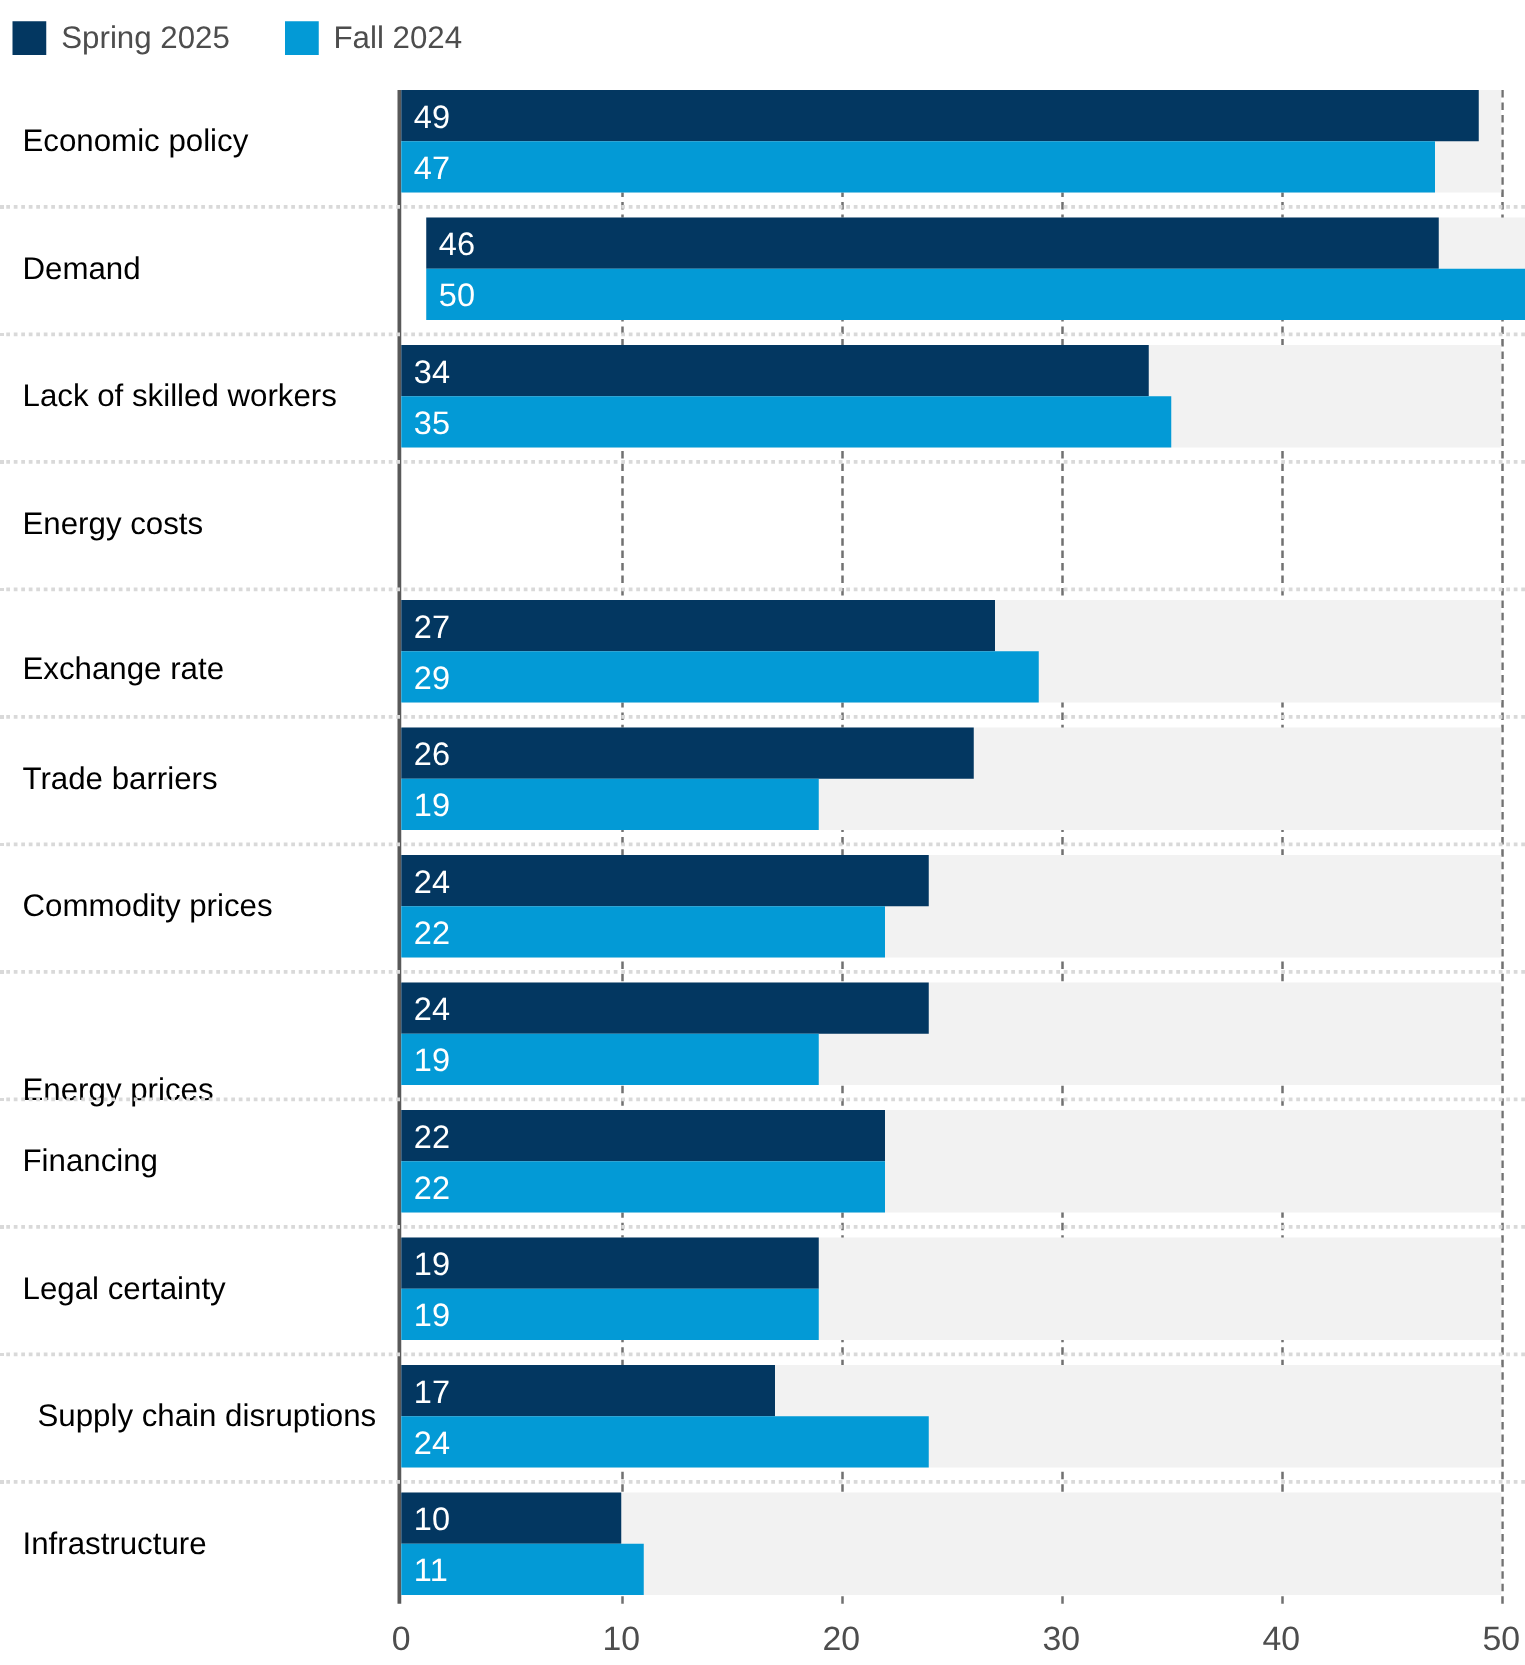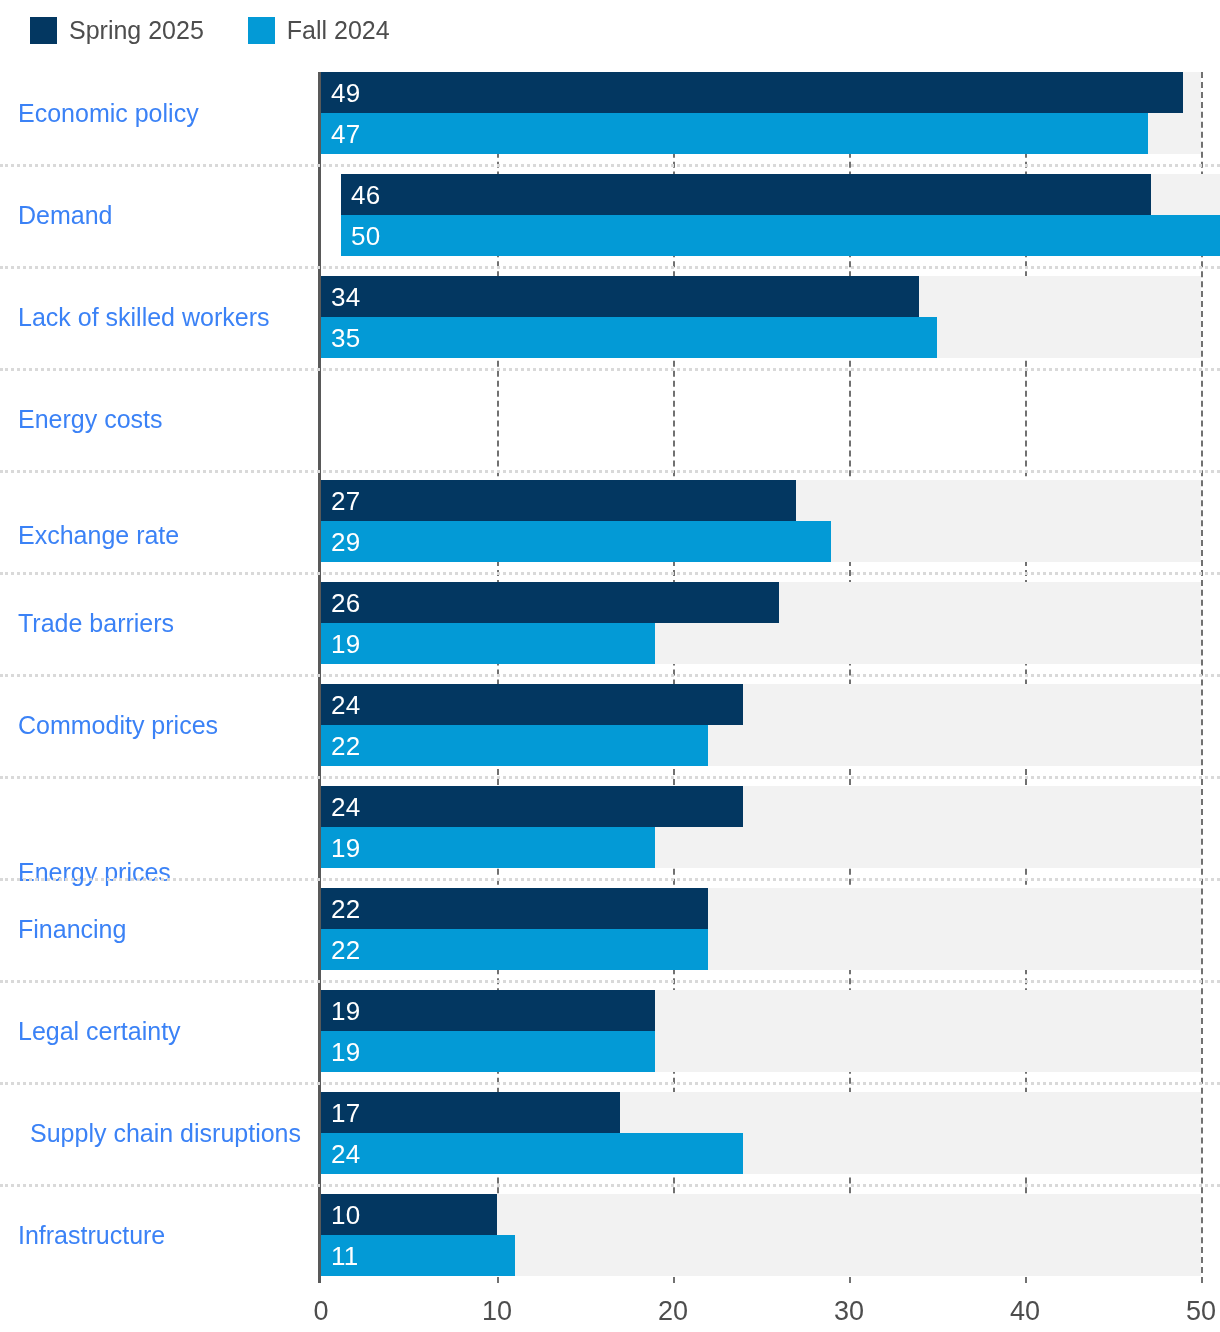--- a/index.html
+++ b/index.html
@@ -12,21 +12,21 @@
     height: 1332px;
     font-family: "Liberation Sans", sans-serif;
     color: #4d4d4d;
     position: relative;
     overflow: hidden;
   }
 
   
   #legend {
     position: absolute;
-    left: 30px;
+    left: 10px;
     top: 14px;
     display: flex;
     align-items: center;
     gap: 44px;
     height: 32px;
   }
   .legend-item {
     display: flex;
     align-items: center;
     gap: 12px;
@@ -115,21 +115,21 @@
     height: 0;
     border-top: 3px dotted #d9d9d9;
   }
 
   
   .cat-label {
     position: absolute;
     left: 18px;
     width: 295px;
     font-size: 25px;
-    color: #3b82f6;
+    color: #000000;
     line-height: 1;
     white-space: nowrap;
   }
 
   
   .xtick {
     position: absolute;
     top: 1236px;
     font-size: 27px;
     color: #4d4d4d;

